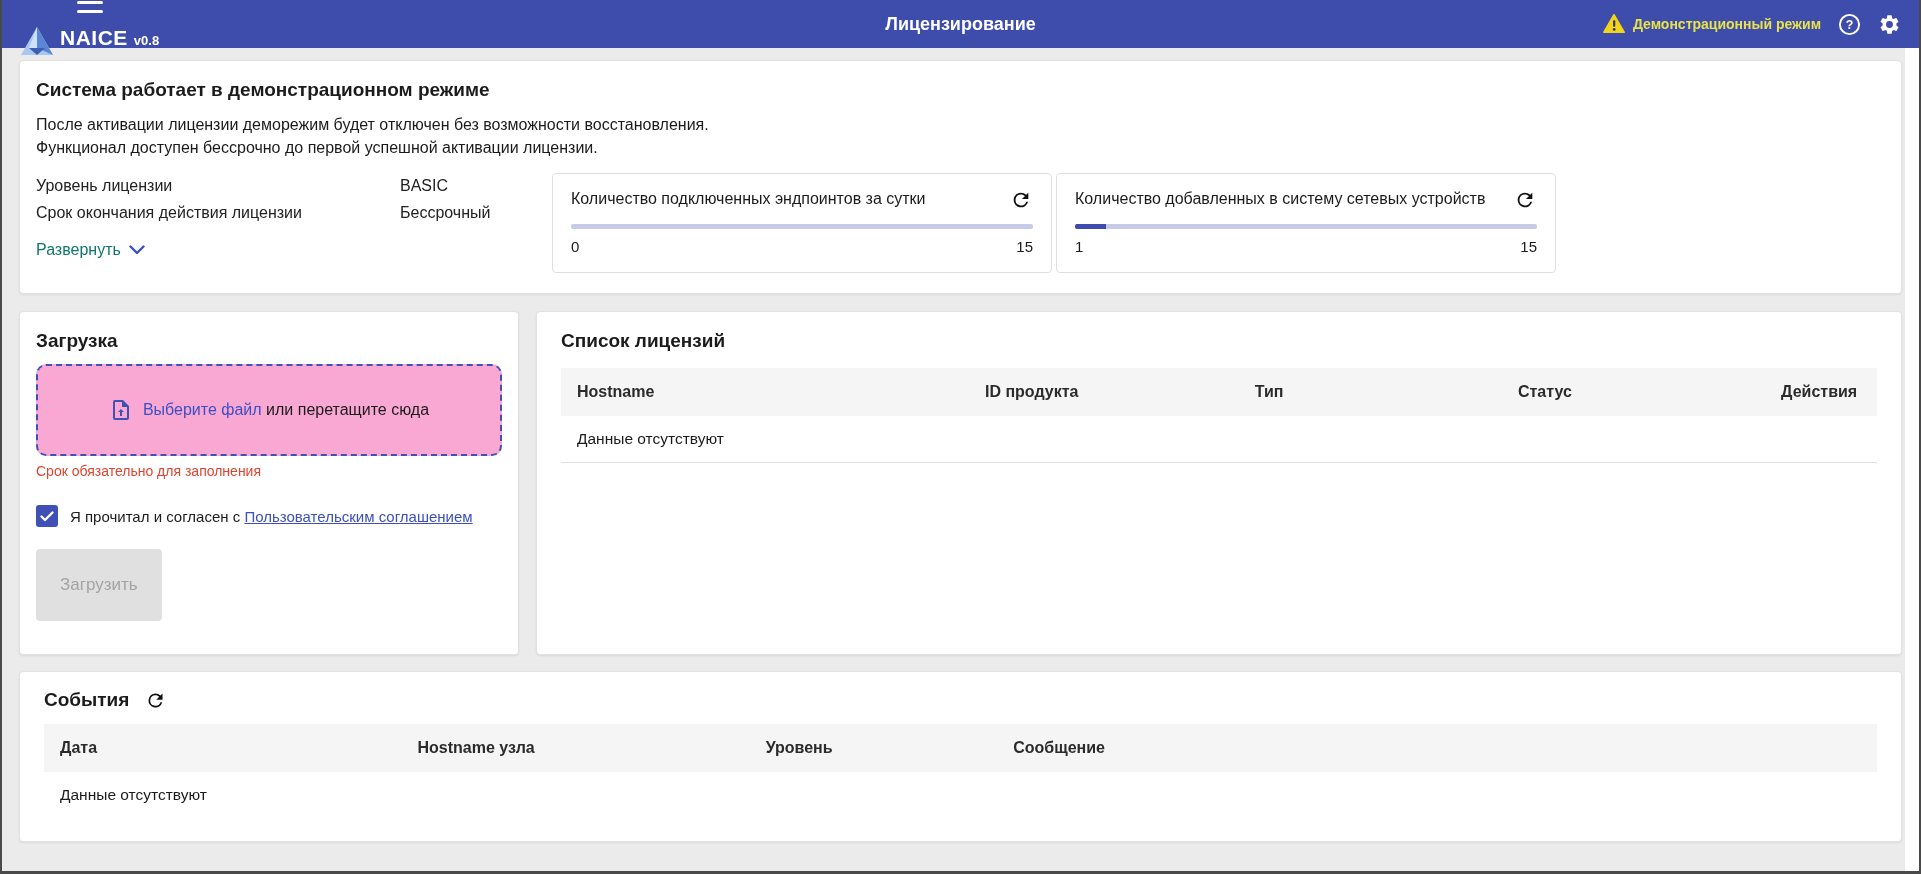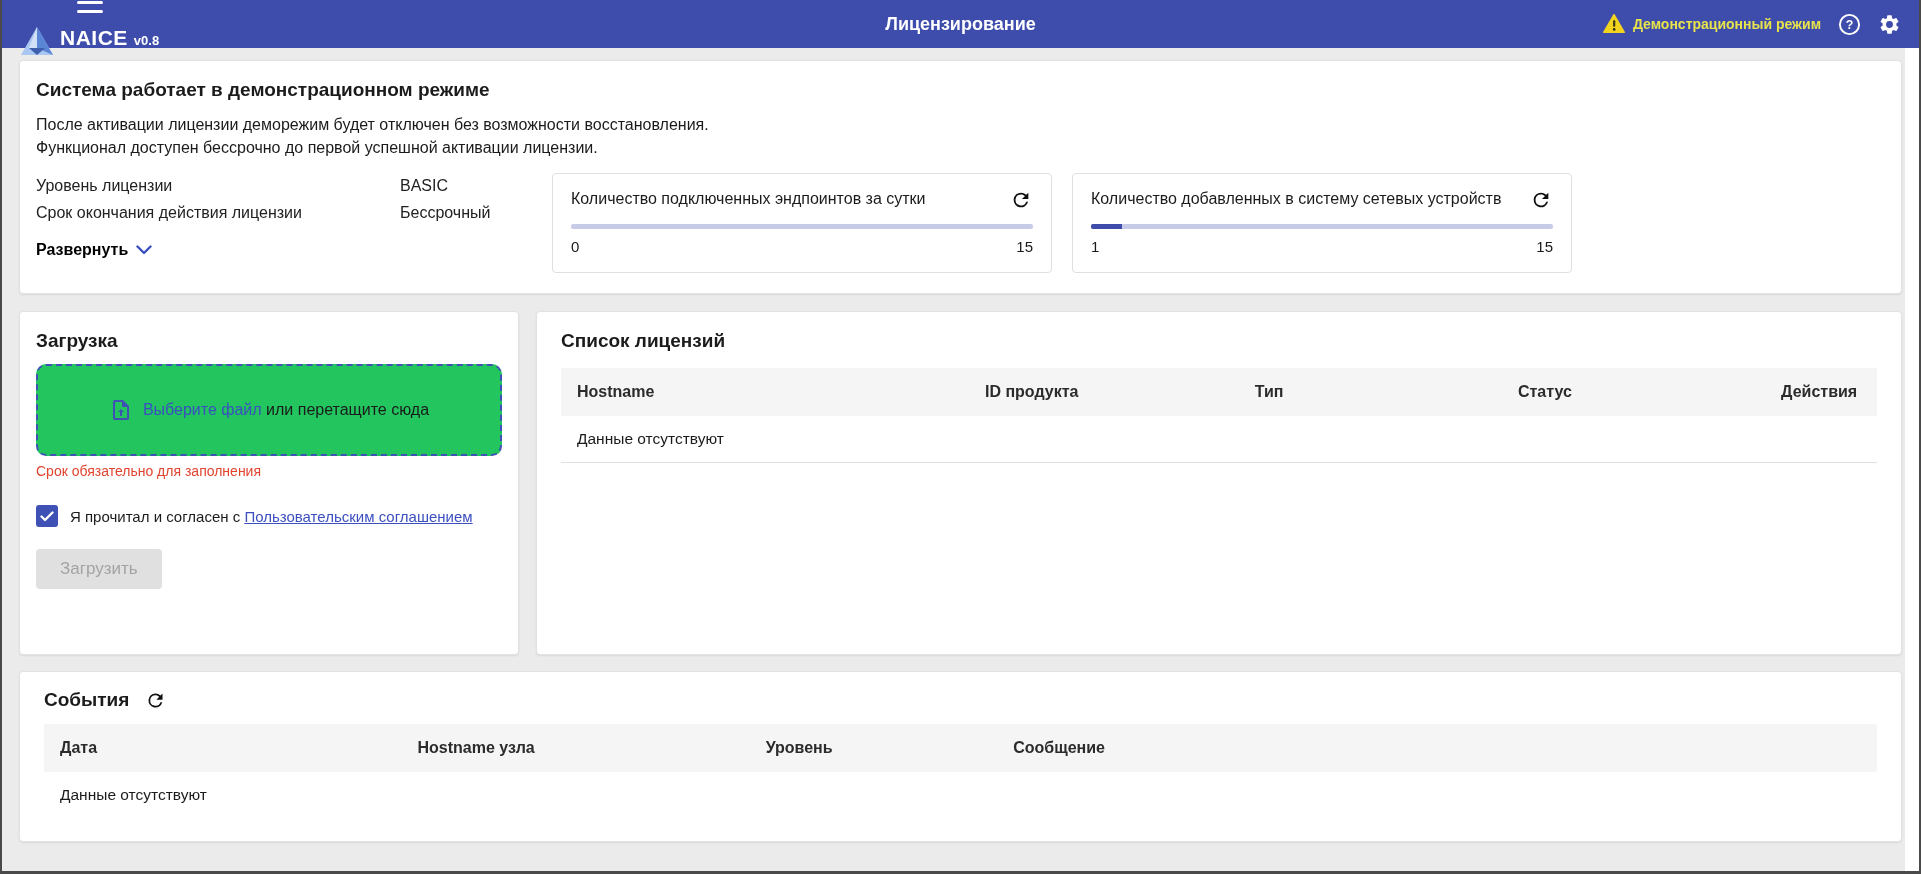--- a/index.html
+++ b/index.html
@@ -45,23 +45,23 @@
   
   .banner { padding:18px 16px 16px 16px; height:234px; }
   .banner h2 { font-size:19px; margin-bottom:12px; color:#1b1b1b; }
   .banner p { font-size:16px; line-height:1.45; color:#1b1b1b; }
   .banner-row { display:flex; margin-top:14px; align-items:flex-start; }
   .license-fields { width:516px; flex:none; padding-top:4px; }
   .lf-row { display:flex; font-size:16px; margin-bottom:9px; }
   .lf-label { width:364px; flex:none; }
   .expand-link {
     display:inline-flex; align-items:center; gap:8px; margin-top:10px;
-    color:#000000; font-size:16px; font-weight:bold; cursor:pointer;
-  }
-  .gauges { display:flex; gap:20px; }
+    color:#0f766e; font-size:16px; font-weight:normal; cursor:pointer;
+  }
+  .gauges { display:flex; gap:4px; }
   .gauge {
     width:500px; height:100px; border:1px solid #e0e0e0; border-radius:4px;
     padding:14px 18px 10px 18px; background:#fff;
   }
   .gauge-head { display:flex; justify-content:space-between; align-items:flex-start; }
   .gauge-title { font-size:16px; color:#1b1b1b; padding-top:2px; }
   .gauge-track { height:5px; background:#c7cbe8; border-radius:2px; margin-top:12px; overflow:hidden; }
   .gauge-fill { height:100%; background:#3e4dab; }
   .gauge-nums { display:flex; justify-content:space-between; font-size:15px; margin-top:9px; color:#1b1b1b; }
 
@@ -74,38 +74,38 @@
     margin-top:16px; height:50px; background:#f0f0f0;
     border-radius:4px 4px 0 0; border-bottom:1px solid #8a8a8a;
     display:flex; align-items:center; padding:0 14px; cursor:pointer;
   }
   .select-label { font-size:16px; color:#707070; }
   .req { color:#e0442f; }
   .select-caret { margin-left:auto; width:0; height:0; border-left:6px solid transparent; border-right:6px solid transparent; border-top:6px solid #616161; }
 
   .dropzone {
     margin-top:12px; height:92px; border:2px dashed #3f51b5; border-radius:10px;
-    background:#22c55e; display:flex; align-items:center; justify-content:center; gap:10px;
+    background:#f9a8d4; display:flex; align-items:center; justify-content:center; gap:10px;
     cursor:pointer;
   }
   .dropzone-text { font-size:16px; color:#1b1b1b; }
   .dropzone-text .link { color:#3c4fc0; }
   .field-error { margin-top:7px; font-size:14px; color:#e0442f; }
 
   .agree-row { margin-top:26px; display:flex; align-items:center; gap:12px; }
   .checkbox {
     width:22px; height:22px; background:#3f51b5; border-radius:3px;
     display:flex; align-items:center; justify-content:center; cursor:pointer; flex:none;
   }
   .agree-text { font-size:15px; color:#1b1b1b; }
   .agree-text a { color:#3c4fc0; text-decoration:underline; cursor:pointer; }
 
   .submit-btn {
     margin-top:22px; background:#e0e0e0; color:#a3a3a3; border:none;
-    font-family:inherit; font-size:17px; padding:10px 24px; border-radius:4px;
+    font-family:inherit; font-size:17px; padding:26px 24px; border-radius:4px;
   }
 
   
   .licenses-card { flex:1; padding:18px 24px; }
   table { width:100%; border-collapse:collapse; table-layout:fixed; }
   .lic-table { margin-top:16px; }
   th { text-align:left; font-size:16px; color:#2b2b2b; background:#f5f5f5; padding:15px 16px; font-weight:bold; }
   td { font-size:15.5px; color:#1b1b1b; padding:14px 16px; border-bottom:1px solid #e0e0e0; }
 
   

